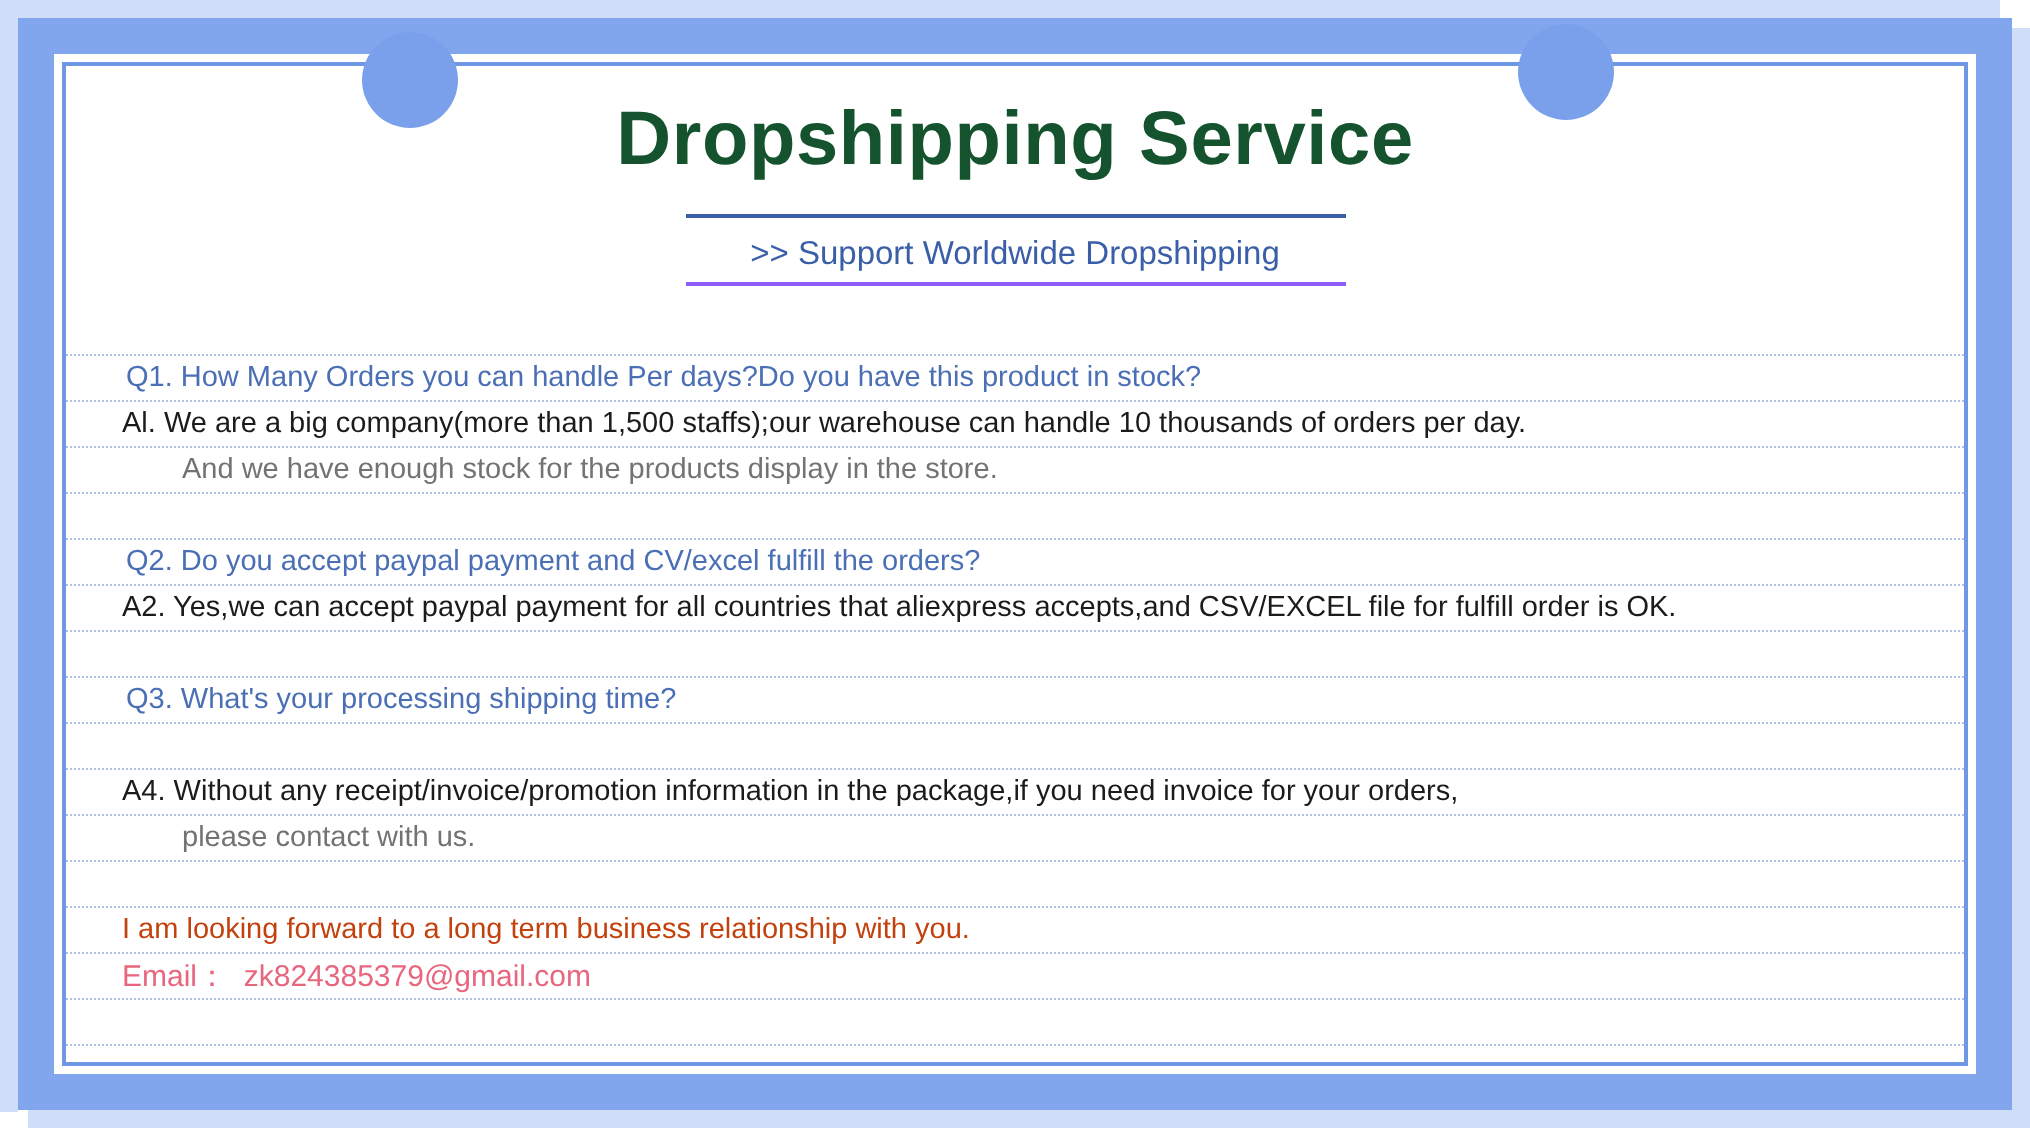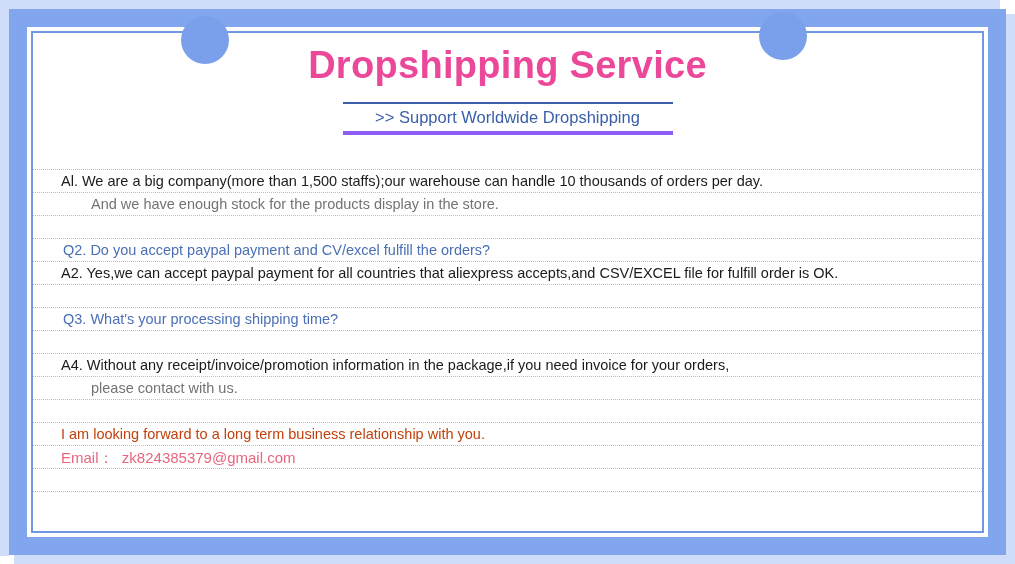--- a/index.html
+++ b/index.html
@@ -71,35 +71,35 @@
     left: 33px;
     top: 33px;
     width: 949px;
     height: 498px;
     box-sizing: border-box;
     overflow: hidden;
   }
 
   .title {
     text-align: center;
-    color: #ec4899;
+    color: #14532d;
     font-size: 38px;
     font-weight: bold;
     letter-spacing: 0.3px;
-    margin: 3px;
+    margin: 8px;
     padding: 4px 0 2px 0;
     line-height: 50px;
   }
 
   .subtitle-wrap {
     width: 330px;
     margin: 10px auto 0 auto;
     border-top: 2px solid #3a5fa8;
-    border-bottom: 4px solid #8b5cf6;
-    padding: 3px 0 4px 0;
+    border-bottom: 2px solid #8b5cf6;
+    padding: 8px 0 4px 0;
     text-align: center;
   }
   .subtitle {
     color: #3a5fa8;
     font-size: 16.5px;
     font-weight: normal;
     line-height: 20px;
     white-space: nowrap;
   }
 
@@ -148,20 +148,21 @@
     <div class="title">Dropshipping Service</div>
 
     <div class="subtitle-wrap">
       <div class="subtitle">&gt;&gt; Support Worldwide Dropshipping</div>
     </div>
 
     <div class="qa-area">
 
       <div class="line blank"></div>
 
+      <div class="line q">Q1. How Many Orders you can handle Per days?Do you have this product in stock?</div>
       <div class="line a">Al. We are a big company(more than 1,500 staffs);our warehouse can handle 10 thousands of orders per day.</div>
       <div class="line cont">And we have enough stock for the products display in the store.</div>
       <div class="line blank"></div>
 
       <div class="line q">Q2. Do you accept paypal payment and CV/excel fulfill the orders?</div>
       <div class="line a">A2. Yes,we can accept paypal payment for all countries that aliexpress accepts,and CSV/EXCEL file for fulfill order is OK.</div>
       <div class="line blank"></div>
 
       <div class="line q">Q3. What's your processing shipping time?</div>
       <div class="line blank"></div>

